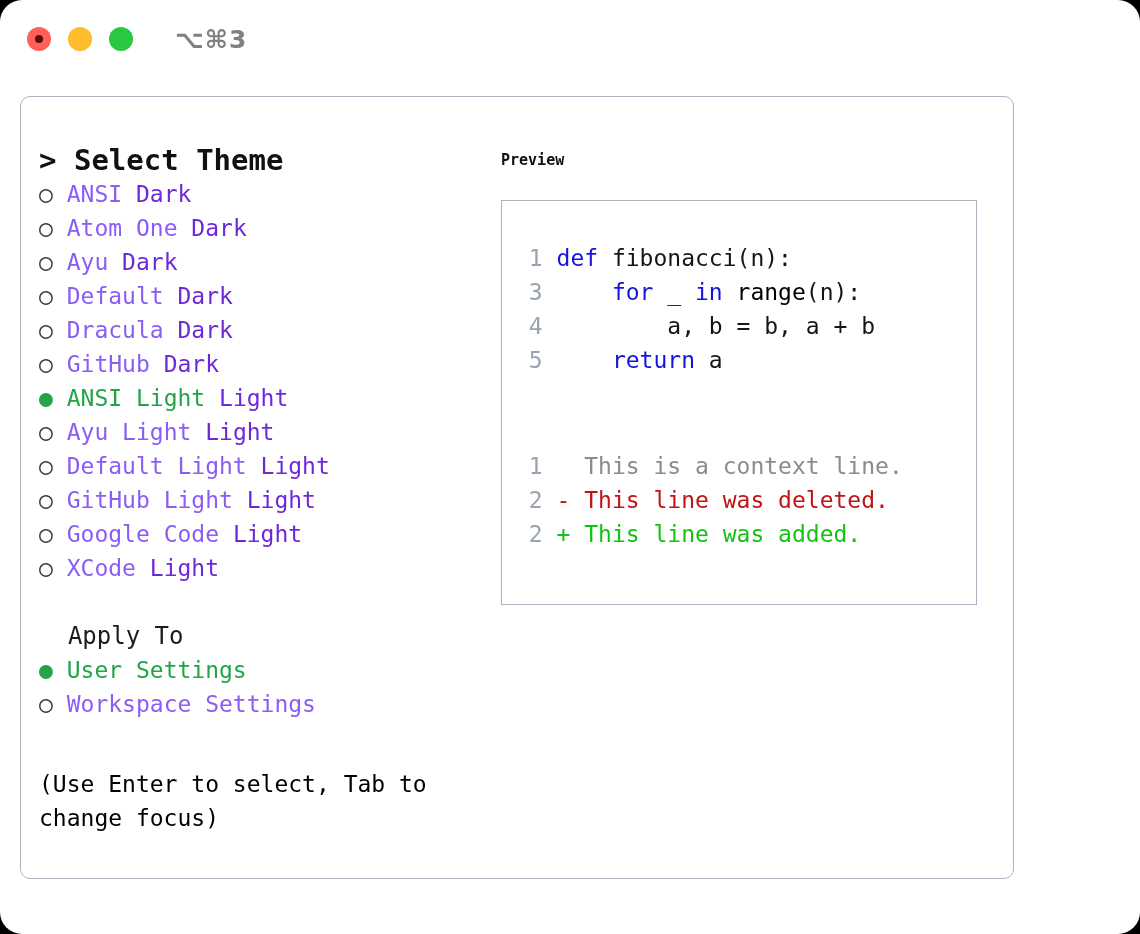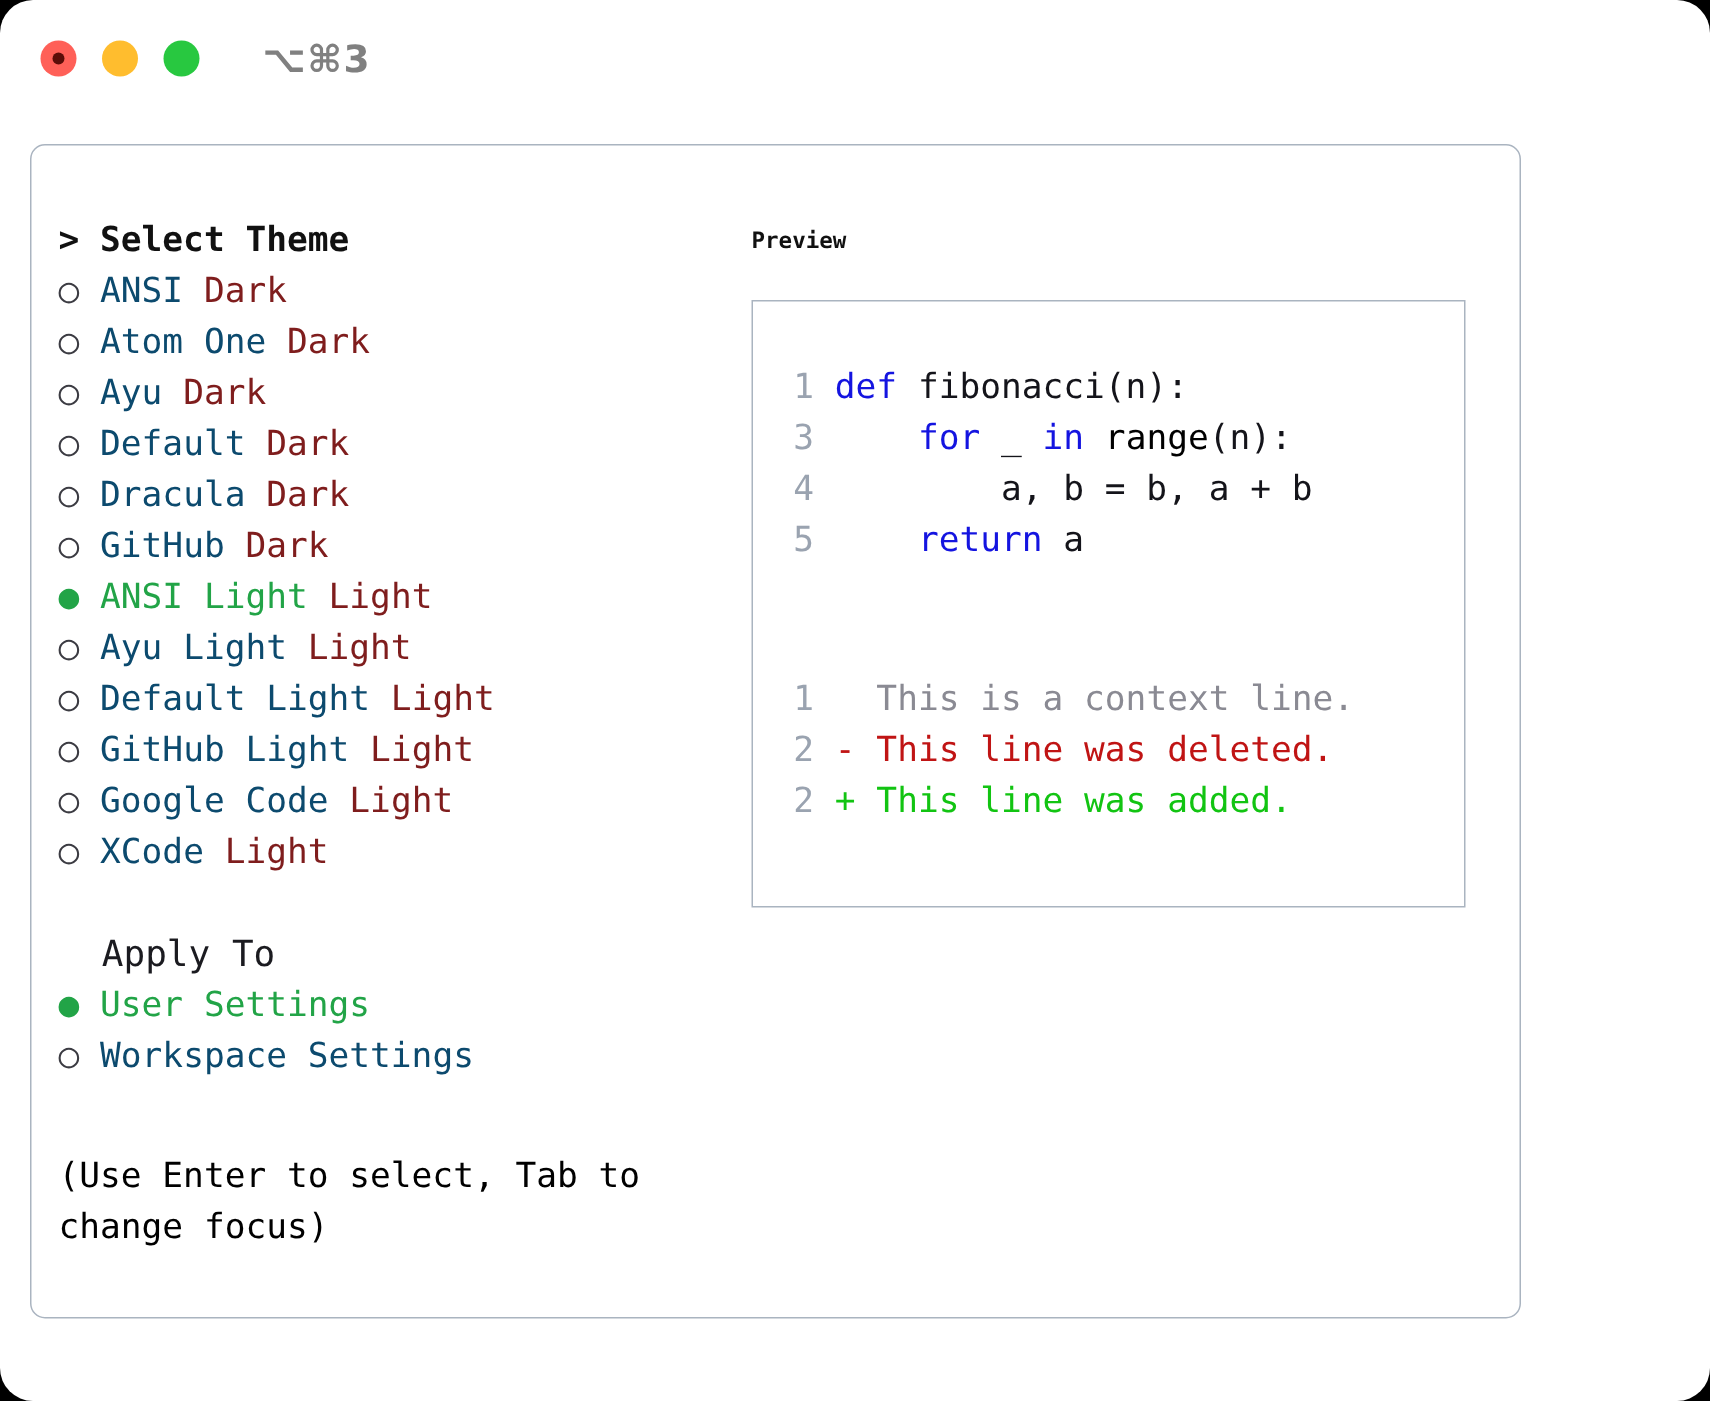--- a/index.html
+++ b/index.html
@@ -98,21 +98,21 @@
   #right-pane {
     position: absolute;
     left: 480px;
     top: 46px;
     width: 500px;
   }
 
   
   #select-theme-heading {
     font-family: "DejaVu Sans Mono", "Liberation Mono", monospace;
-    font-size: 23px;
+    font-size: 29px;
     font-weight: bold;
     color: #111111;
     line-height: 34px;
     white-space: pre;
   }
 
   .theme-row, .apply-row {
     font-family: "DejaVu Sans Mono", "Liberation Mono", monospace;
     font-size: 23px;
     line-height: 34px;
@@ -121,22 +121,22 @@
   }
   .bullet {
     display: inline-block;
     width: 1ch;
     color: #3b3b42;
   }
   .theme-row.selected .bullet,
   .apply-row.selected .bullet { color: #22a447; }
   .theme-row.selected .row-label,
   .apply-row.selected .row-label { color: #22a447; }
-  .row-label { color: #0c4a6e; }
-  .row-kind  { color: #7f1d1d; }
+  .row-label { color: #8b5cf6; }
+  .row-kind  { color: #6d28d9; }
 
   #apply-to-heading {
     font-family: "DejaVu Sans Mono", "Liberation Mono", monospace;
     font-size: 24px;
     line-height: 34px;
     white-space: pre;
     color: #1b1b20;
   }
 
   .spacer-line { height: 34px; }

